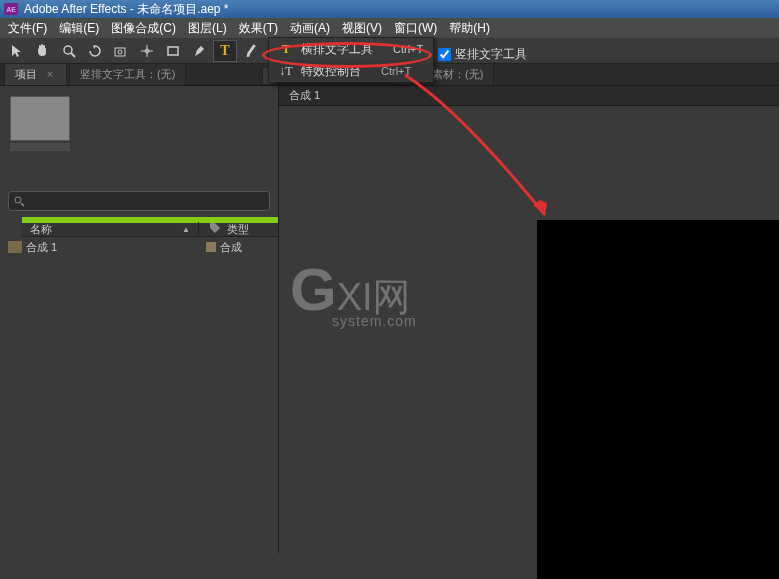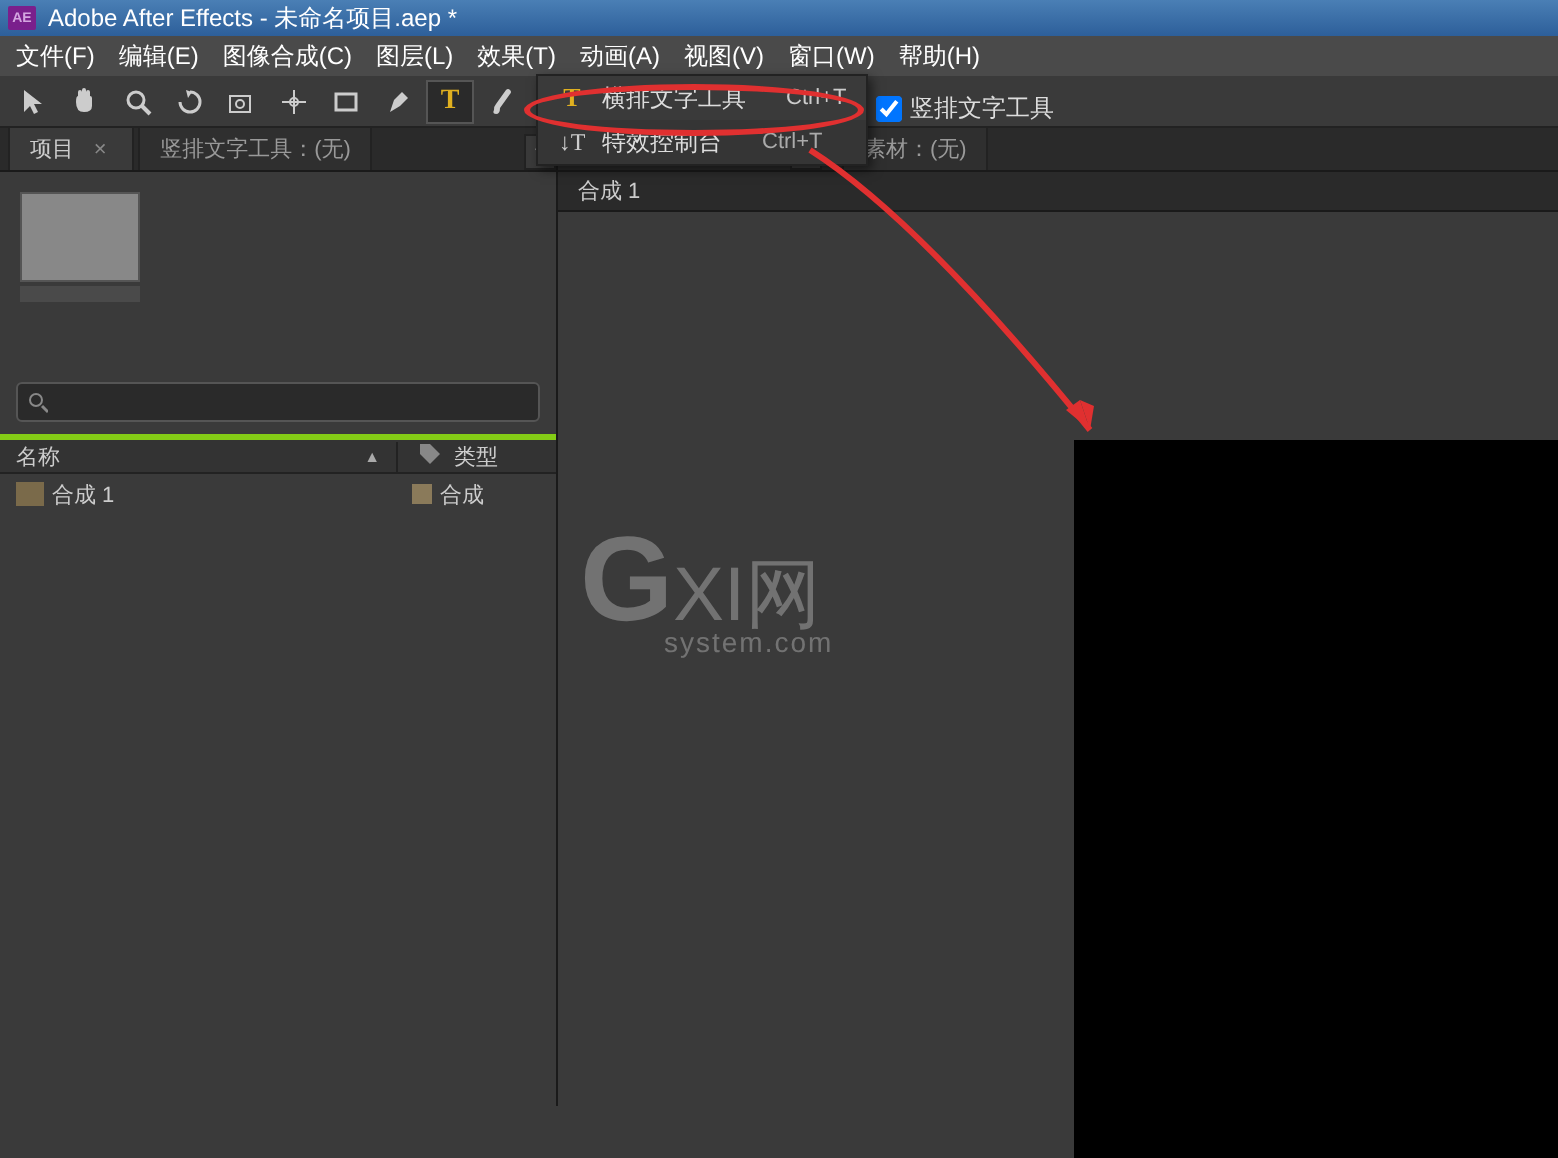--- a/index.html
+++ b/index.html
@@ -34,21 +34,21 @@
 
 .content-row { display: flex; height: calc(100% - 90px); }
 
 .left-panel { width: 279px; background: #3a3a3a; border-right: 1px solid #1a1a1a; display: flex; flex-direction: column; position: relative; }
 .left-panel .tabs-row { padding-left: 4px; }
 .thumbnail-area { padding: 10px; }
 .thumbnail { width: 60px; height: 45px; background: #888; border: 1px solid #555; }
 .thumb-strip { width: 60px; height: 8px; background: #4a4a4a; margin-top: 2px; }
 .search-box { margin: 30px 8px 6px 8px; height: 20px; background: #2a2a2a; border: 1px solid #555; border-radius: 3px; display: flex; align-items: center; padding: 0 4px; }
 .search-box input { background: transparent; border: none; color: #ccc; font-size: 11px; width: 100%; outline: none; }
-.list-header { display: flex; background: #333; border-top: 3px solid #84cc16; border-bottom: 1px solid #222; font-size: 11px; color: #ccc; height: 20px; align-items: center; }
+.list-header { display: flex; background: #333; border-top: 6px solid #84cc16; border-bottom: 1px solid #222; font-size: 11px; color: #ccc; height: 20px; align-items: center; margin-left: 22px; }
 .list-header .col1 { flex: 1; padding-left: 8px; display: flex; align-items: center; justify-content: space-between; padding-right: 8px; }
 .list-header .col2 { width: 80px; padding-left: 8px; border-left: 1px solid #222; display: flex; align-items: flex-start; }
 .list-row { display: flex; font-size: 11px; color: #ccc; height: 20px; align-items: center; background: #3a3a3a; }
 .list-row .col1 { flex: 1; padding-left: 8px; display: flex; align-items: center; }
 .list-row .col2 { width: 80px; padding-left: 8px; display: flex; align-items: center; }
 .comp-icon { width: 14px; height: 12px; background: #7a6a4a; margin-right: 4px; }
 .color-swatch { width: 10px; height: 10px; background: #8a7a5a; margin-right: 4px; }
 
 .right-panel { flex: 1; background: #3a3a3a; display: flex; flex-direction: column; }
 .right-panel .tabs-row { padding-left: 4px; }

